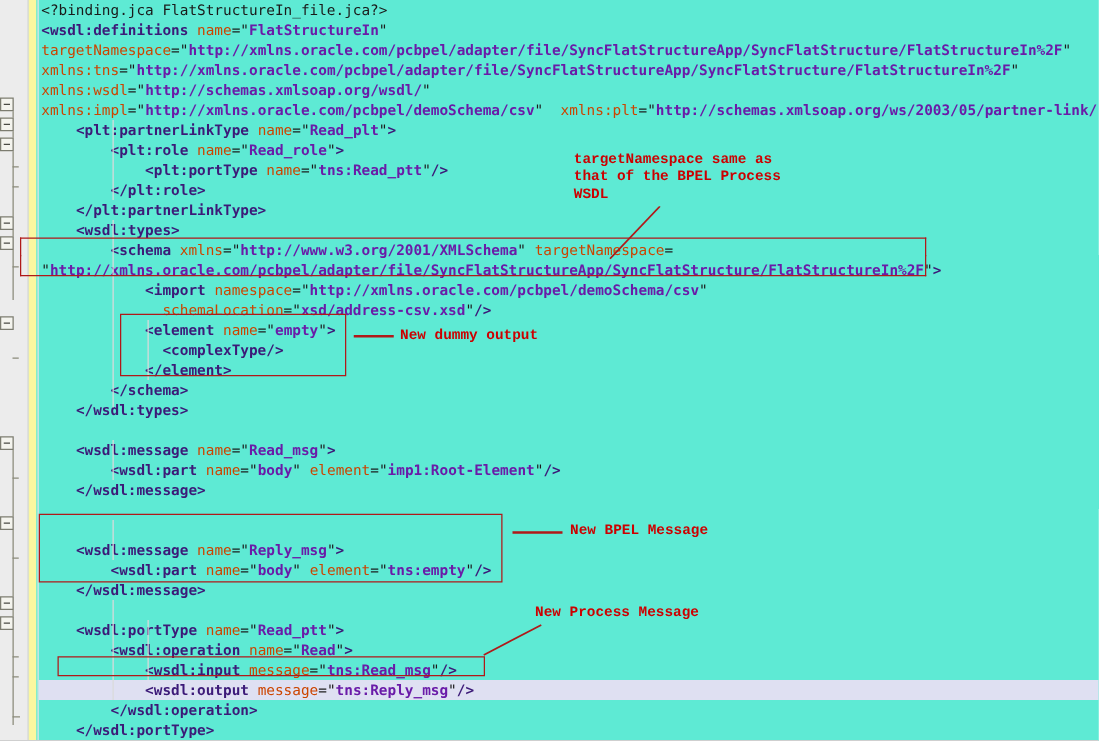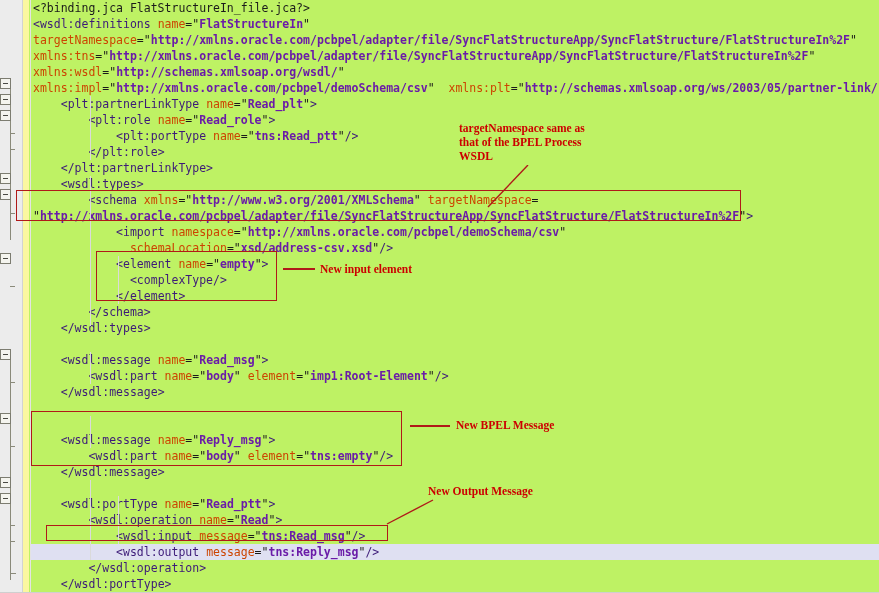--- a/index.html
+++ b/index.html
@@ -11,21 +11,21 @@
     width: 879px;
     height: 593px;
     font-family: "DejaVu Sans Mono", "Liberation Mono", monospace;
     overflow: hidden;
   }
 
   #editor {
     position: relative;
     width: 879px;
     height: 593px;
-    background: #bef264;
+    background: #5eead4;
     overflow: hidden;
   }
 
   
   .gutter {
     position: absolute;
     left: 0; top: 0;
     width: 22px; height: 593px;
     background: #ececec;
     border-right: 1px solid #d2d2d2;
@@ -96,31 +96,31 @@
 
   
   .indent-guide {
     position: absolute;
     width: 1px;
     background: #dadada;
   }
 
   
   .pi      { color: #1a1a1a; }
-  .tag     { color: #3c1a78; font-weight: normal; }
+  .tag     { color: #3c1a78; font-weight: bold; }
   .attr    { color: #cc4400; }
   .eq      { color: #1a1a1a; }
   .val     { color: #6a1ba8; font-weight: bold; text-align: center; }
   .quote   { color: #1a1a1a; }
 
   
   .anno-text {
     position: absolute;
     color: #cc0000;
-    font-family: Liberation Serif, serif;
+    font-family: Liberation Mono, monospace;
     font-size: 11.5px;
     font-weight: bold;
     line-height: 14px;
     white-space: pre-line;
   }
   .anno-box {
     position: absolute;
     border: 1.5px solid #b01919;
     box-sizing: border-box;
     pointer-events: none;
@@ -195,26 +195,26 @@
 that of the BPEL Process
 WSDL</div>
   <svg class="anno-diag" style="left:478px; top:165px; width:60px; height:45px;">
     <line x1="50" y1="0" x2="10" y2="42"></line>
   </svg>
   <div class="anno-box" style="left:16px; top:190px; width:725px; height:15px; border-bottom:none;"></div>
   <div class="anno-box" style="left:16px; top:204px; width:725px; height:17px; border-top:none;"></div>
 
   <div class="anno-box" style="left:96px; top:251px; width:181px; height:50px;"></div>
   <div class="anno-leader" style="left:283px; top:268px; width:32px;"></div>
-  <div class="anno-text" style="left:320px; top:262px; width:200px;">New input element</div>
+  <div class="anno-text" style="left:320px; top:262px; width:200px;">New dummy output</div>
 
   <div class="anno-box" style="left:31px; top:411px; width:371px; height:55px;"></div>
   <div class="anno-leader" style="left:410px; top:425px; width:40px;"></div>
   <div class="anno-text" style="left:456px; top:418px; width:220px;">New BPEL Message</div>
 
-  <div class="anno-text" style="left:428px; top:484px; width:220px;">New Output Message</div>
+  <div class="anno-text" style="left:428px; top:484px; width:220px;">New Process Message</div>
   <svg class="anno-diag" style="left:385px; top:498px; width:60px; height:30px;">
     <line x1="48" y1="2" x2="2" y2="26"></line>
   </svg>
   <div class="anno-box" style="left:46px; top:525px; width:342px; height:16px;"></div>
 
   <div class="edge-bottom"></div>
 </div>
 
 </body></html>

